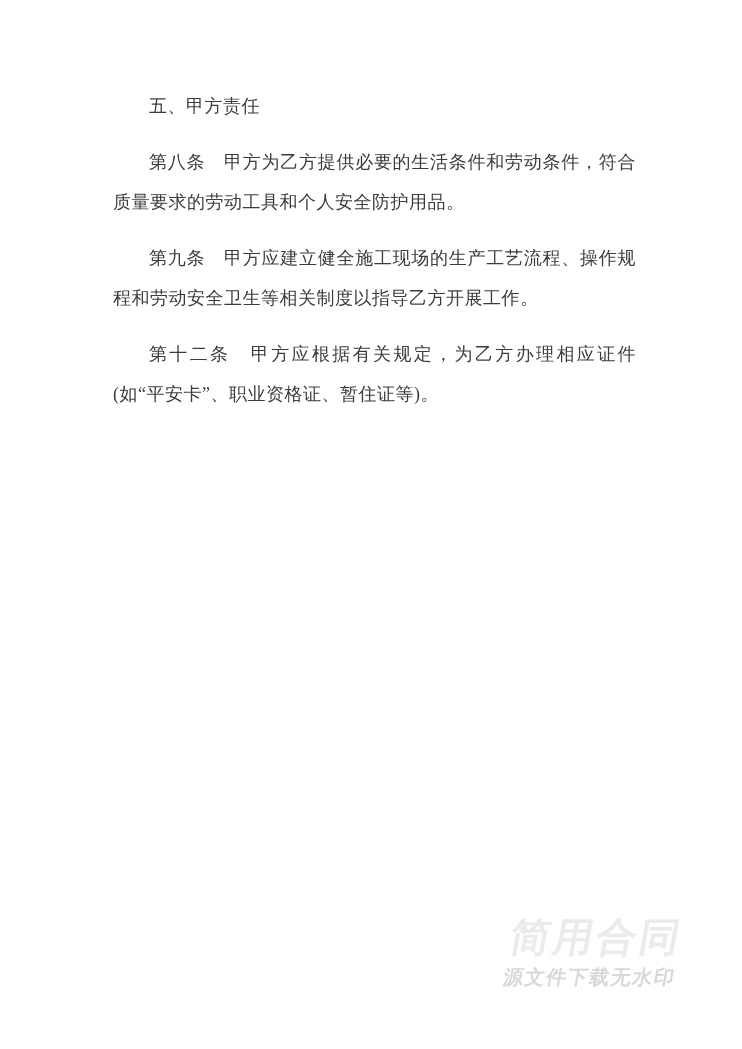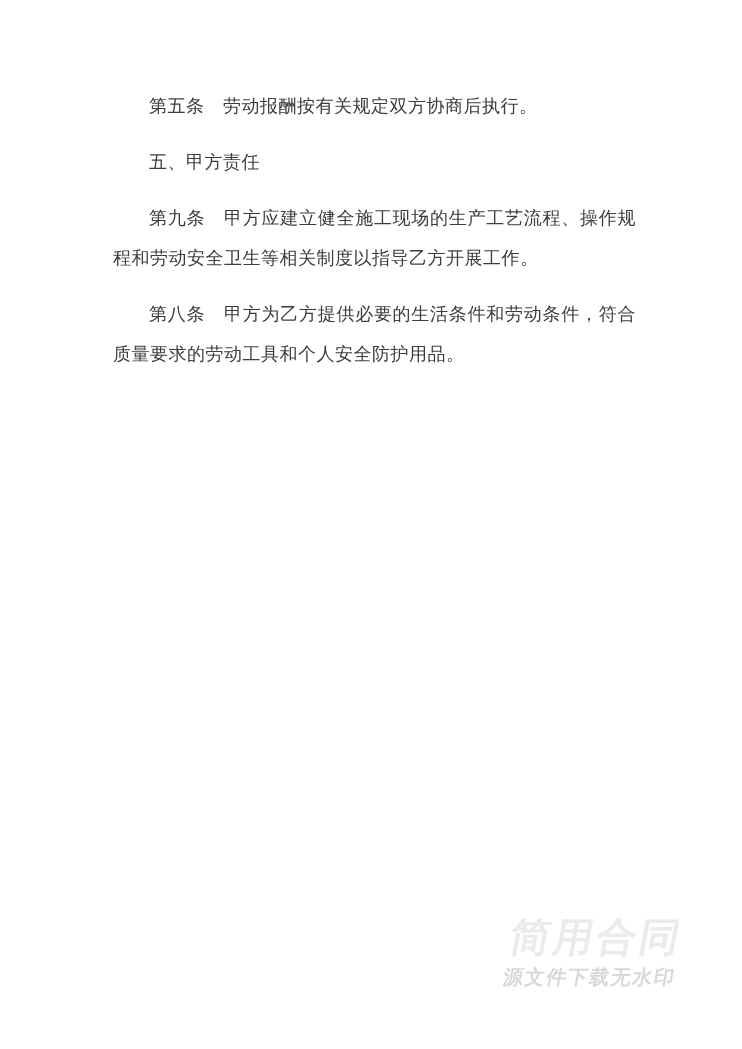--- a/index.html
+++ b/index.html
@@ -53,23 +53,23 @@
     letter-spacing: 1.5px;
     color: #d9d9d9;
     margin-top: 4px;
   }
 </style>
 </head>
 <body>
 
 <div class="page">
   <div class="doc-body">
-    <p>第五条　劳动报酬按有关规定双方协商后执行。</p>
     <p>五、甲方责任</p>
+    <p>第八条　甲方为乙方提供必要的生活条件和劳动条件，符合质量要求的劳动工具和个人安全防护用品。</p>
     <p>第九条　甲方应建立健全施工现场的生产工艺流程、操作规程和劳动安全卫生等相关制度以指导乙方开展工作。</p>
-    <p>第八条　甲方为乙方提供必要的生活条件和劳动条件，符合质量要求的劳动工具和个人安全防护用品。</p>
+    <p>第十二条　甲方应根据有关规定，为乙方办理相应证件(如“平安卡”、职业资格证、暂住证等)。</p>
   </div>
 
   <div class="watermark">
     <div class="watermark-title">简用合同</div>
     <div class="watermark-subtitle">源文件下载无水印</div>
   </div>
 </div>
 
 </body></html>

